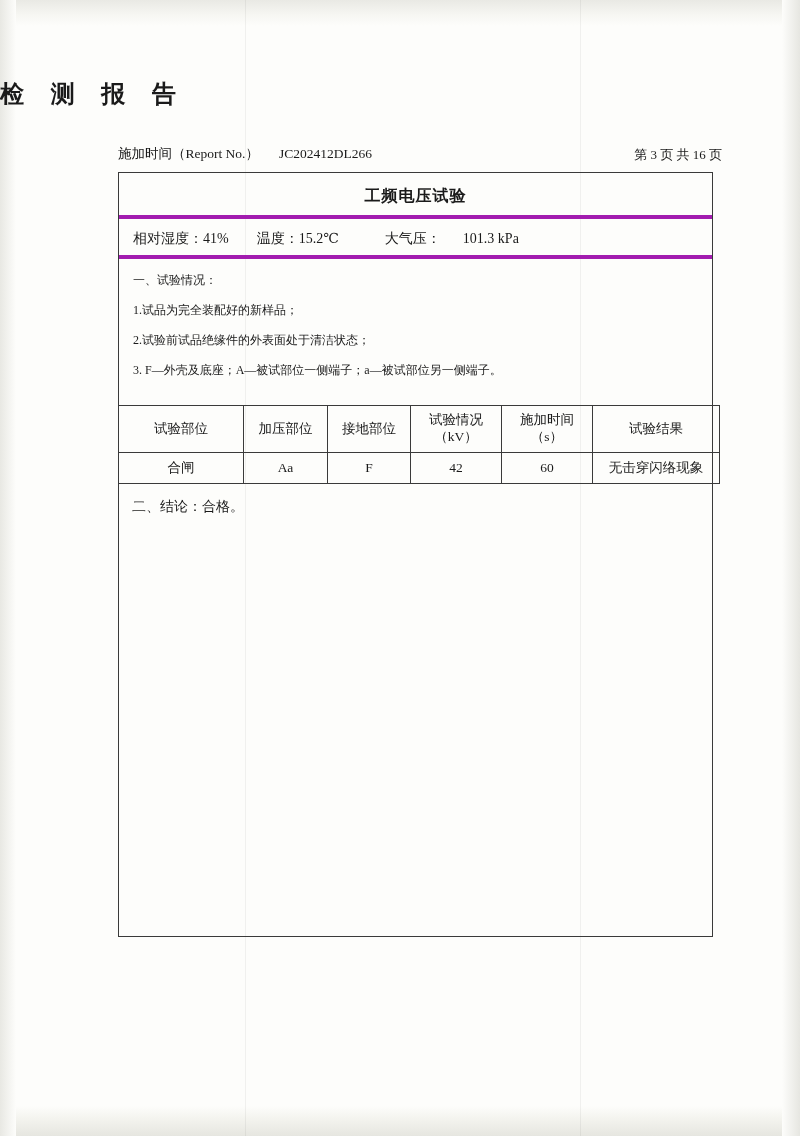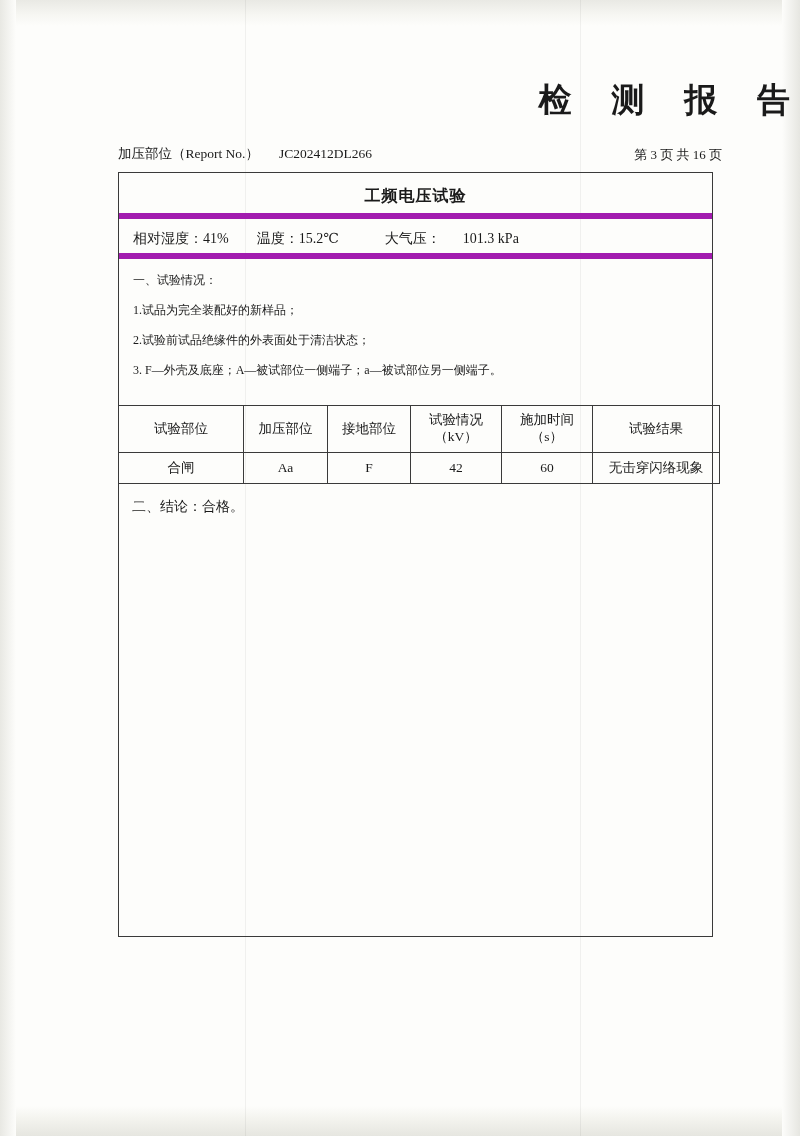--- a/index.html
+++ b/index.html
@@ -60,25 +60,25 @@
     top: 0;
     width: 800px;
     height: 1136px;
   }
 
   .title-cn {
     position: absolute;
     left: 0;
     right: 0;
     top: 78px;
-    text-align: right;
-    font-size: 33px;
+    text-align: left;
+    font-size: 24px;
     font-weight: bold;
     letter-spacing: 10px;
-    font-family: Liberation Mono, monospace;
+    font-family: Liberation Sans, sans-serif;
   }
   .title-en {
     position: absolute;
     left: 0;
     right: 0;
     top: 120px;
     text-align: center;
     font-size: 15px;
     font-weight: bold;
     letter-spacing: 1.5px;
@@ -109,21 +109,21 @@
     position: absolute;
     left: 118px;
     top: 172px;
     width: 595px;
     height: 765px;
     border: 1px solid #3a3a3a;
     box-sizing: border-box;
   }
 
   .band {
-    border-bottom: 6px solid #a21caf;
+    border-bottom: 4px solid #a21caf;
     box-sizing: border-box;
   }
   .band-title {
     height: 46px;
     line-height: 46px;
     text-align: center;
     font-size: 16px;
     font-weight: 600;
     letter-spacing: 1px;
   }
@@ -196,21 +196,21 @@
 <div class="scan-edge-left"></div>
 <div class="scan-edge-right"></div>
 <div class="fold-line" style="left:245px;"></div>
 <div class="fold-line" style="left:580px;"></div>
 
 <div class="content">
 
   <div class="title-cn">检 测 报 告</div>
 
   <div class="report-no">
-    <span>加压部位（Report No.）</span><span class="value">JC202412DL266</span>
+    <span>施加时间（Report No.）</span><span class="value">JC202412DL266</span>
   </div>
 
   <div class="page-no">第 3 页  共 16 页</div>
 
   <div class="main-box">
 
     <div class="band band-title">工频电压试验</div>
 
     <div class="band band-env">
       <span>相对湿度：</span><span>41%</span><span class="gap1"></span><span>温度：</span><span>15.2℃</span><span class="gap2"></span><span>大气压：</span><span class="gap3"></span><span>101.3 kPa</span>

